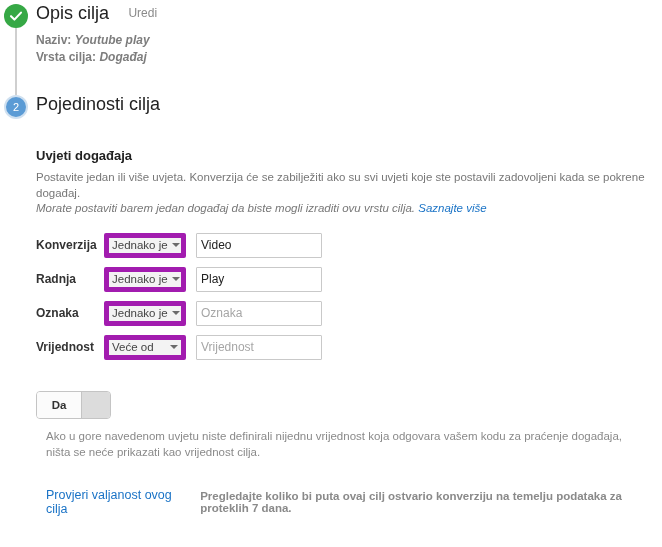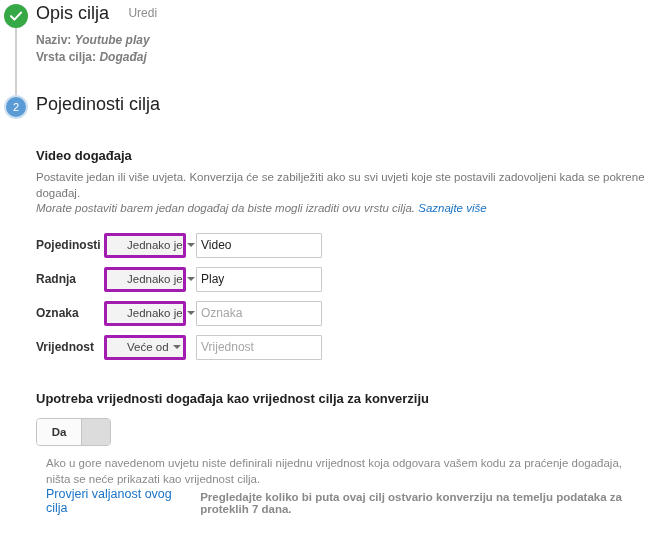--- a/index.html
+++ b/index.html
@@ -110,25 +110,25 @@
     width: 68px;
     font-size: 12px;
     font-weight: bold;
     color: #333333;
   }
   .select {
     width: 82px;
     height: 25px;
     box-sizing: border-box;
     background: #f3f3f3;
-    border: 3px solid #a21caf;
+    border: 5px solid #a21caf;
     border-radius: 2px;
     display: flex;
     align-items: center;
-    padding: 0 20px;
+    padding: 0 3px;
     font-size: 11.5px;
     color: #444444;
     cursor: pointer;
   }
   .select .sel-text { flex: 1; white-space: nowrap; }
   .caret {
     width: 0; height: 0;
     border-left: 4px solid transparent;
     border-right: 4px solid transparent;
     border-top: 4px solid #6b6b6b;
@@ -180,23 +180,24 @@
   .toggle-note {
     margin-top: 9px;
     margin-left: 10px;
     font-size: 11.5px;
     color: #8a8a8a;
     line-height: 16px;
   }
 
   
   .verify-row {
+    margin-top: 28px;
     margin-left: 10px;
     display: flex;
-    align-items: flex-end;
+    align-items: center;
     gap: 8px;
   }
   .verify-link {
     font-size: 12.5px;
     color: #1a73c6;
     cursor: pointer;
   }
   .verify-note {
     margin-left: 16px;
     font-size: 11.5px;
@@ -231,31 +232,31 @@
       <span>Vrsta cilja:</span>
       <span class="val">Događaj</span>
     </div>
   </div>
 </div>
 
 <div class="sec2">
   <div class="sec-title">Pojedinosti cilja</div>
 
   <div class="block">
-    <div class="block-head">Video događaja</div>
+    <div class="block-head">Uvjeti događaja</div>
     <div class="block-desc">
       <span>Postavite jedan ili više uvjeta. Konverzija će se zabilježiti ako su svi uvjeti koje ste postavili zadovoljeni kada se pokrene događaj.</span>
       <br>
       <span class="ital">Morate postaviti barem jedan događaj da biste mogli izraditi ovu vrstu cilja.</span>
       <span class="ital inline-link">Saznajte više</span>
     </div>
 
     <div class="rows">
       <div class="row">
-        <div class="row-label">Pojedinosti</div>
+        <div class="row-label">Konverzija</div>
         <div class="select">
           <span class="sel-text">Jednako je</span>
           <span class="caret"></span>
         </div>
         <input class="text-input" type="text" value="Video" style="">
       </div>
 
       <div class="row">
         <div class="row-label">Radnja</div>
         <div class="select">
@@ -279,21 +280,20 @@
         <div class="select">
           <span class="sel-text">Veće od</span>
           <span class="caret"></span>
         </div>
         <input class="text-input" type="text" placeholder="Vrijednost" style="">
       </div>
     </div>
   </div>
 
   <div class="block">
-    <div class="block-head">Upotreba vrijednosti događaja kao vrijednost cilja za konverziju</div>
     <div class="toggle-wrap">
       <div class="toggle">
         <div class="toggle-label">Da</div>
         <div class="toggle-knob"></div>
       </div>
     </div>
     <div class="toggle-note">Ako u gore navedenom uvjetu niste definirali nijednu vrijednost koja odgovara vašem kodu za praćenje događaja, ništa se neće prikazati kao vrijednost cilja.</div>
   </div>
 
   <div class="verify-row">

